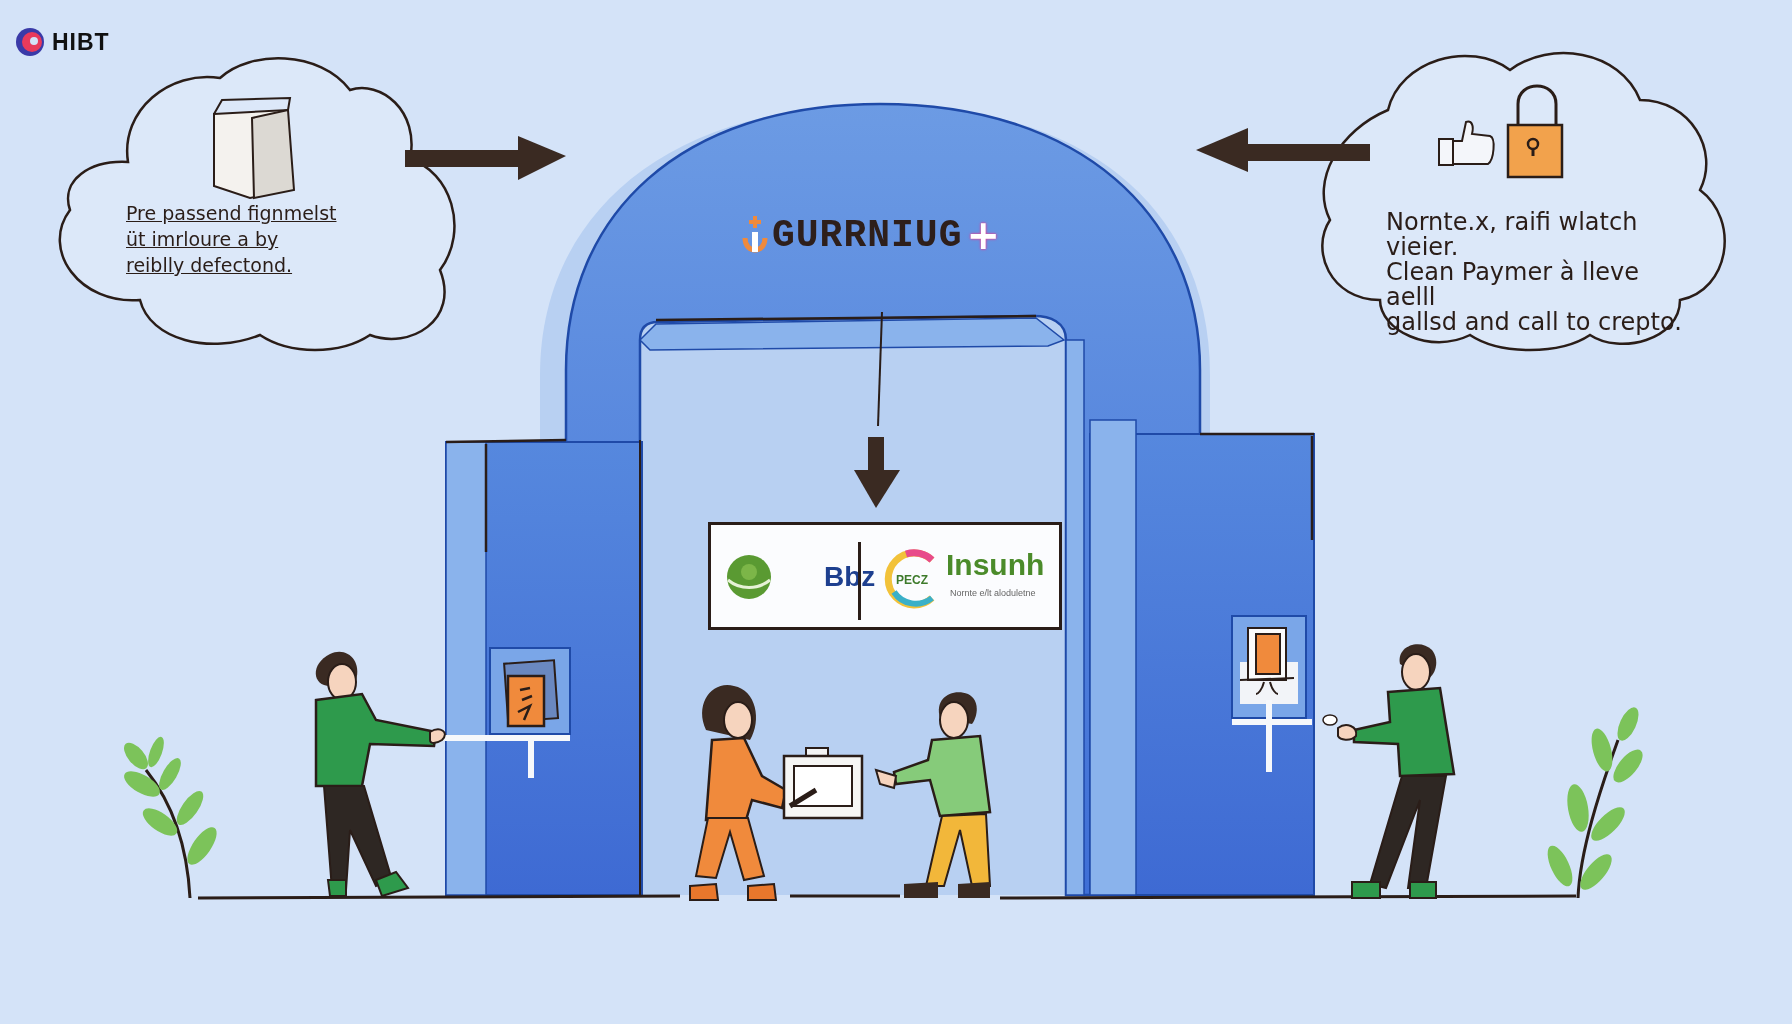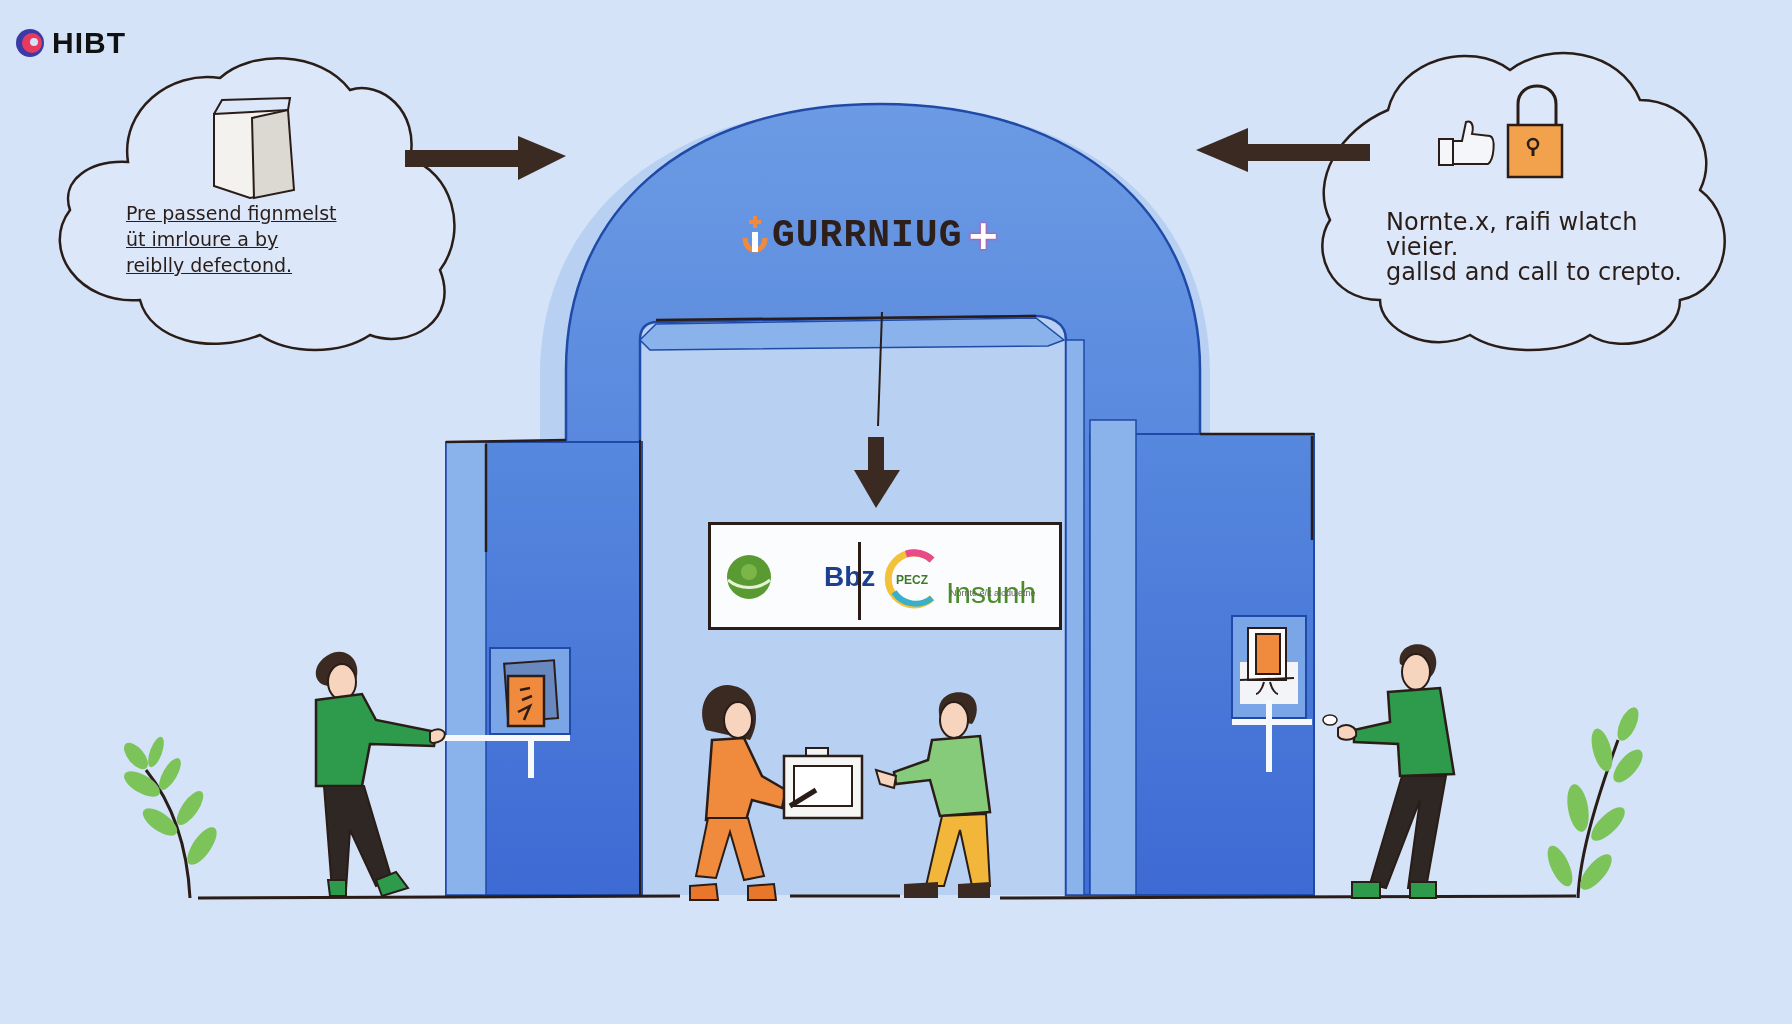--- a/index.html
+++ b/index.html
@@ -6,21 +6,21 @@
   body {
     width:1792px; height:1024px; overflow:hidden; position:relative;
     background:#d4e3f8;
     font-family:"DejaVu Sans", sans-serif;
   }
   .abs { position:absolute; }
   svg.scene { position:absolute; left:0; top:0; }
   .brand {
     left:14px; top:26px; display:flex; align-items:center; gap:6px;
   }
-  .brand-text { font-family:"Liberation Sans", sans-serif; font-weight:bold; font-size:30px; color:#111; letter-spacing:1px; }
+  .brand-text { font-family:"Liberation Sans", sans-serif; font-weight:bold; font-size:23px; color:#111; letter-spacing:1px; }
   .cloud-text {
     font-family:"DejaVu Sans", sans-serif; font-size:19px; line-height:26px; color:#2a1d18;
   }
   .cloud-left-text { left:126px; top:200px; width:300px;text-decoration:underline; }
   .cloud-right-text { left:1386px; top:210px; width:300px; font-size:24px; line-height:25px; }
   .arch-title {
     left:742px; top:212px; display:flex; align-items:center; gap:4px;
   }
   .arch-title-text {
     font-family:Liberation Mono, monospace; font-weight:bold; font-size:38px; color:#2e1f1b; letter-spacing:1px;
@@ -28,22 +28,22 @@
   .arch-plus { color:#fff; font-weight:bold; font-size:40px; text-shadow:0 0 3px #e0409a, 0 0 2px #e0409a; }
   .sign-panel {
     left:708px; top:522px; width:354px; height:108px; background:#fbfcfe;
     border-top:3px solid #2a1d18; border-bottom:3px solid #2a1d18;
     border-left:3px solid #2a1d18; border-right:3px solid #2a1d18;
     box-sizing:border-box;
   }
   .sponsor-a { left:726px; top:554px; display:flex; align-items:center; gap:4px; }
   .sponsor-a-text { font-family:"Liberation Sans", sans-serif; font-weight:bold; font-size:28px; color:#1d3f8f;margin-left:48px; }
   .sign-divider { left:858px; top:542px; width:3px; height:78px; background:#2a1d18; }
-  .sponsor-b { left:882px; top:548px; display:flex; align-items:flex-end; gap:2px; }
-  .sponsor-b-text { font-family:"Liberation Sans", sans-serif; font-weight:normal; font-size:30px; color:#4b8b2a; }
+  .sponsor-b { left:882px; top:548px; display:flex; align-items:flex-start; gap:2px; }
+  .sponsor-b-text { font-family:"Liberation Sans", sans-serif; font-weight:bold; font-size:30px; color:#4b8b2a; }
   .sponsor-b-sub { left:950px; top:588px; font-size:9px; color:#666; font-family:"Liberation Sans", sans-serif; }
 </style>
 </head>
 <body>
 
 <svg class="scene" width="1792" height="1024" viewBox="0 0 1792 1024">
   <defs>
     <linearGradient id="archGrad" x1="0" y1="0" x2="0" y2="1">
       <stop offset="0" stop-color="#6c9be4"></stop>
       <stop offset="1" stop-color="#3f6fd6"></stop>
@@ -223,20 +223,21 @@
   <span class="brand-text">HIBT</span>
 </div>
 
 <div class="abs cloud-text cloud-left-text">
   <div>Pre passend fignmelst</div>
   <div>üt imrloure a by</div>
   <div>reiblly defectond.</div>
 </div>
 <div class="abs cloud-text cloud-right-text">
   <div>Nornte.x, raifi wlatch vieier.</div>
+  <div>Clean Paymer à lleve aelll</div>
   <div>gallsd and call to crepto.</div>
 </div>
 
 <div class="abs arch-title">
   <svg width="26" height="42" viewBox="0 0 26 42">
     <path d="M13,2 L13,14 M7,8 L19,8" stroke="#f08a3c" stroke-width="4"></path>
     <path d="M3,24 C3,40 23,40 23,24" stroke="#f08a3c" stroke-width="5" fill="none"></path>
     <rect x="10" y="18" width="6" height="20" fill="#fff"></rect>
   </svg>
   <span class="arch-title-text">GURRNIUG</span>

